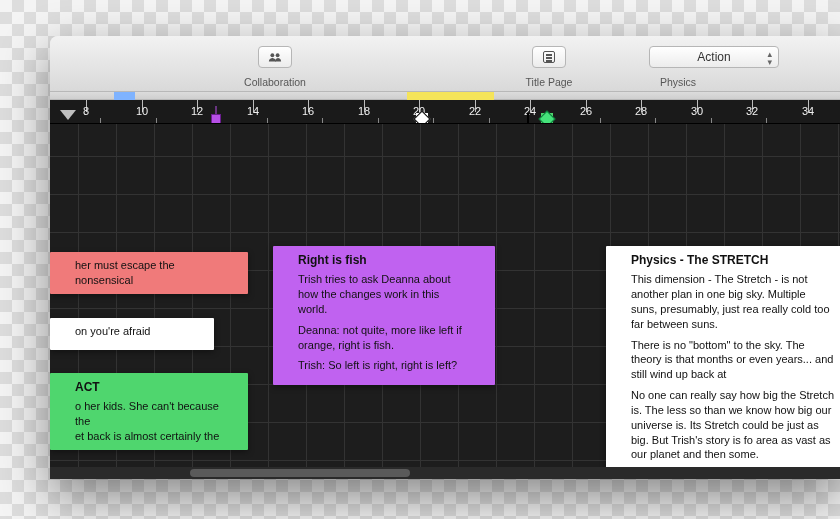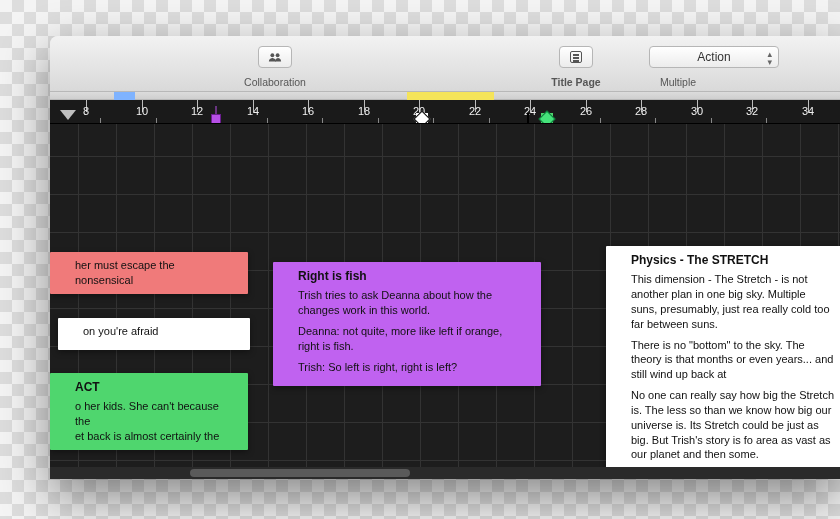--- a/index.html
+++ b/index.html
@@ -140,33 +140,33 @@
         <svg class="icon-collab" viewBox="0 0 16 10">
           <circle cx="5" cy="3" r="2.2" fill="#555"></circle>
             <circle cx="11" cy="3" r="2.2" fill="#555"></circle>
           <path d="M1 10 C1 7 4 6 5 6 C6 6 9 7 9 10 Z" fill="#555"></path>
           <path d="M8 10 C8 7 10.5 6 11.5 6 C12.5 6 15 7 15 10 Z" fill="#555"></path>
         </svg>
       </div>
       <div class="tb-label">Collaboration</div>
     </div>
 
-    <div class="tb-group" style="left:498px; width:56px; top:10px;font-weight:bold;">
+    <div class="tb-group" style="left:471px; width:56px; top:10px;">
       <div class="tb-btn">
         <span class="icon-titlepage"></span>
       </div>
       <div class="tb-label">Title Page</div>
     </div>
 
     <div class="tb-group" style="left:558px; width:140px; top:10px;">
       <div class="tb-popup">
         <span>Action</span>
         <span class="chev">▴<br>▾</span>
       </div>
-      <div class="tb-label">Multiple</div>
+      <div class="tb-label">Physics</div>
     </div>
   </div>
 
   <div class="ruler-bar">
     <span class="seg blue" style="left:64px; width:21px;"></span>
     <span class="seg yellow" style="left:357px; width:87px;"></span>
   </div>
 
   <div class="ruler">
     <span class="tick" style="left:36px"></span>
@@ -225,31 +225,31 @@
       </span>
   </div>
 
   <div class="canvas">
     <div class="grid"></div>
 
     <div class="card pink" style="left:0; top:128px; width:198px; height:42px;">
       <span>her must escape the nonsensical</span>
     </div>
 
-    <div class="card white" style="left:0; top:194px; width:192px; height:32px;margin-left:8px;">
+    <div class="card white" style="left:0; top:194px; width:164px; height:32px;">
       <span>on you're afraid</span>
     </div>
 
     <div class="card green" style="left:0; top:249px; width:198px;">
       <div class="title">ACT</div>
       <span style="white-space:pre-line">o her kids. She can't because the
 et back is almost certainly the</span>
     </div>
 
-    <div class="card purplec" style="left:223px; top:138px; width:268px;">
+    <div class="card purplec" style="left:223px; top:122px; width:222px;">
       <div class="title">Right is fish</div>
       <p>Trish tries to ask Deanna about how the changes work in this world.</p>
       <p>Deanna: not quite, more like left if orange, right is fish.</p>
       <p>Trish: So left is right, right is left?</p>
     </div>
 
     <div class="card white" style="left:556px; top:122px; width:254px;">
       <div class="title">Physics - The STRETCH</div>
       <p>This dimension - The Stretch - is not another plan in one big sky. Multiple suns, presumably, just rea really cold too far between suns.</p>
       <p>There is no "bottom" to the sky. The theory is that months or even years... and still wind up back at</p>

